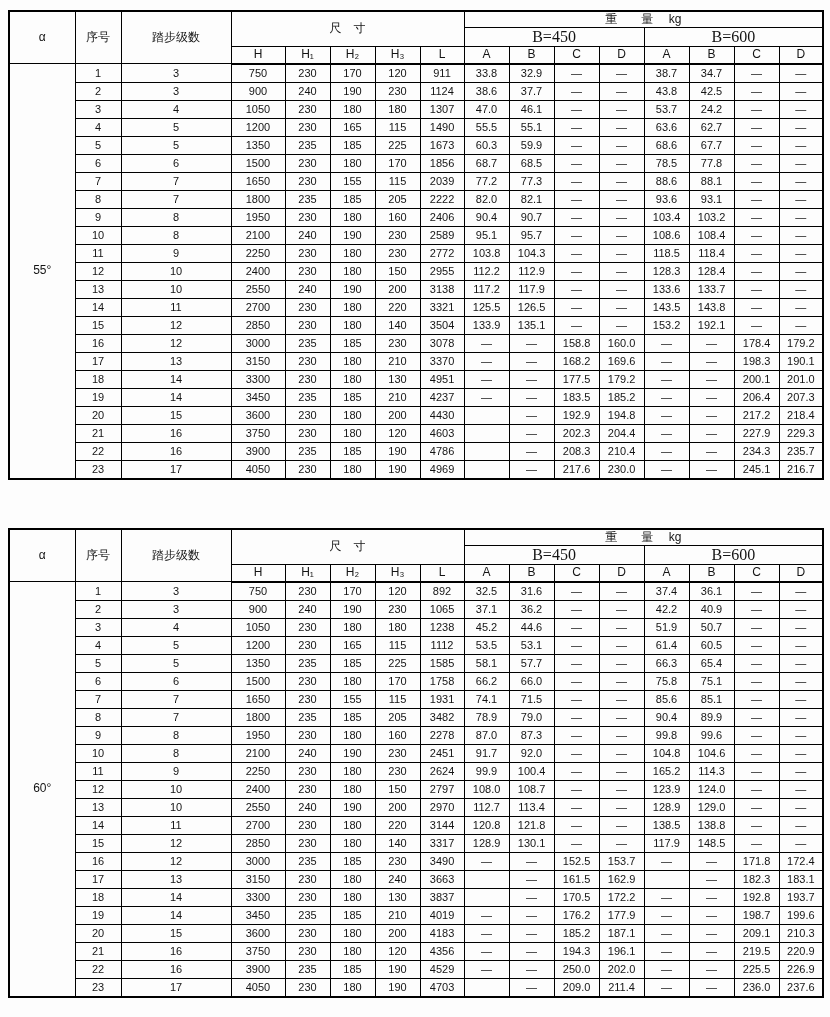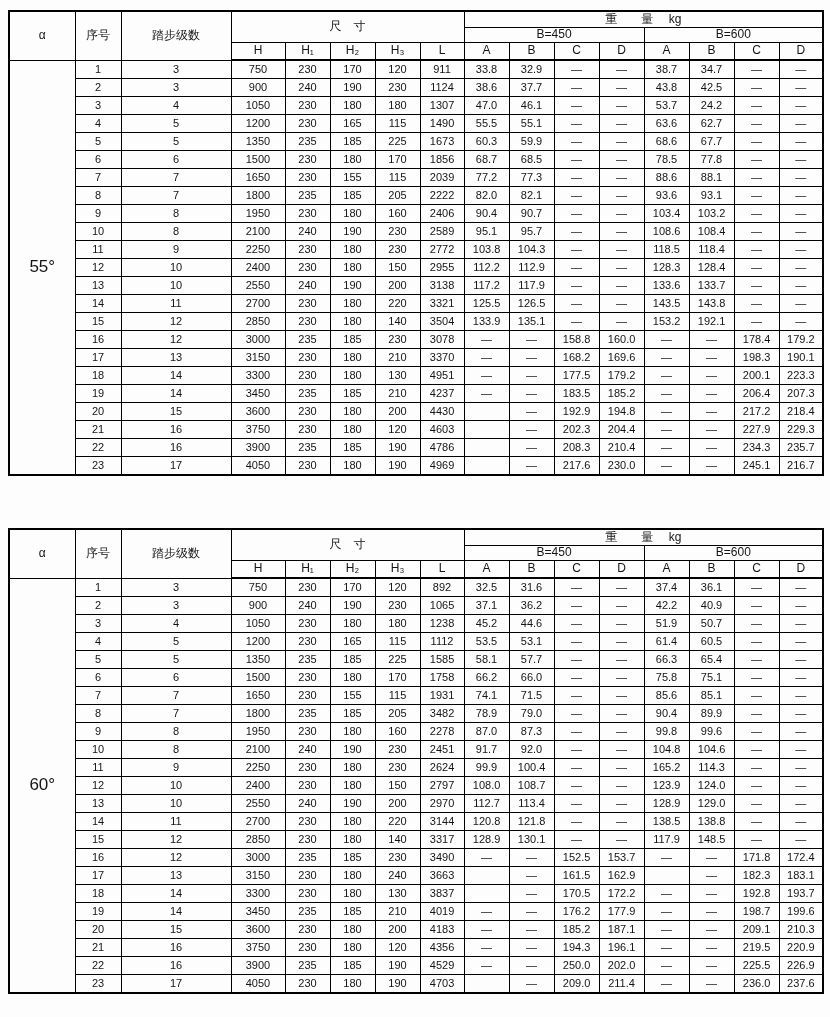--- a/index.html
+++ b/index.html
@@ -13,26 +13,26 @@
     border:2px solid #000;
   }
   #table-55 { top:10px; }
   #table-60 { top:528px; }
   .spec th, .spec td {
     border:1px solid #000; text-align:center; vertical-align:middle;
     padding:0; font-size:11px; font-weight:normal; line-height:1.1;
     overflow:hidden; white-space:pre;
   }
   .spec thead tr.hr1 th { height:15px; font-size:12px; }
-  .spec thead tr.hr2 th { height:14px; font-size:12px; }
+  .spec thead tr.hr2 th { height:14px; font-size:16px;font-family:Liberation Serif, serif; }
   .spec thead tr.hr3 th { height:16px; font-size:12px; }
   .spec thead tr.hr3 th { border-bottom:2px solid #000; }
   .spec th.span-cell { font-size:12px; }
   .spec tbody td { height:17px; font-size:11px; }
-  .spec td.alpha-cell { font-size:17px; }
+  .spec td.alpha-cell { font-size:12px; }
 </style>
 </head>
 <body>
 
 <div class="page">
 
   <table class="spec" id="table-55">
     <colgroup>
       <col style="width:66px">
         <col style="width:46px">
@@ -378,21 +378,21 @@
           <td>180</td>
           <td>130</td>
           <td>4951</td>
           <td>—</td>
           <td>—</td>
           <td>177.5</td>
           <td>179.2</td>
           <td>—</td>
           <td>—</td>
           <td>200.1</td>
-          <td>223.3</td>
+          <td>201.0</td>
         </tr>
         <tr>
           <td>19</td>
           <td>14</td>
           <td>3450</td>
           <td>235</td>
           <td>185</td>
           <td>210</td>
           <td>4237</td>
           <td>—</td>

